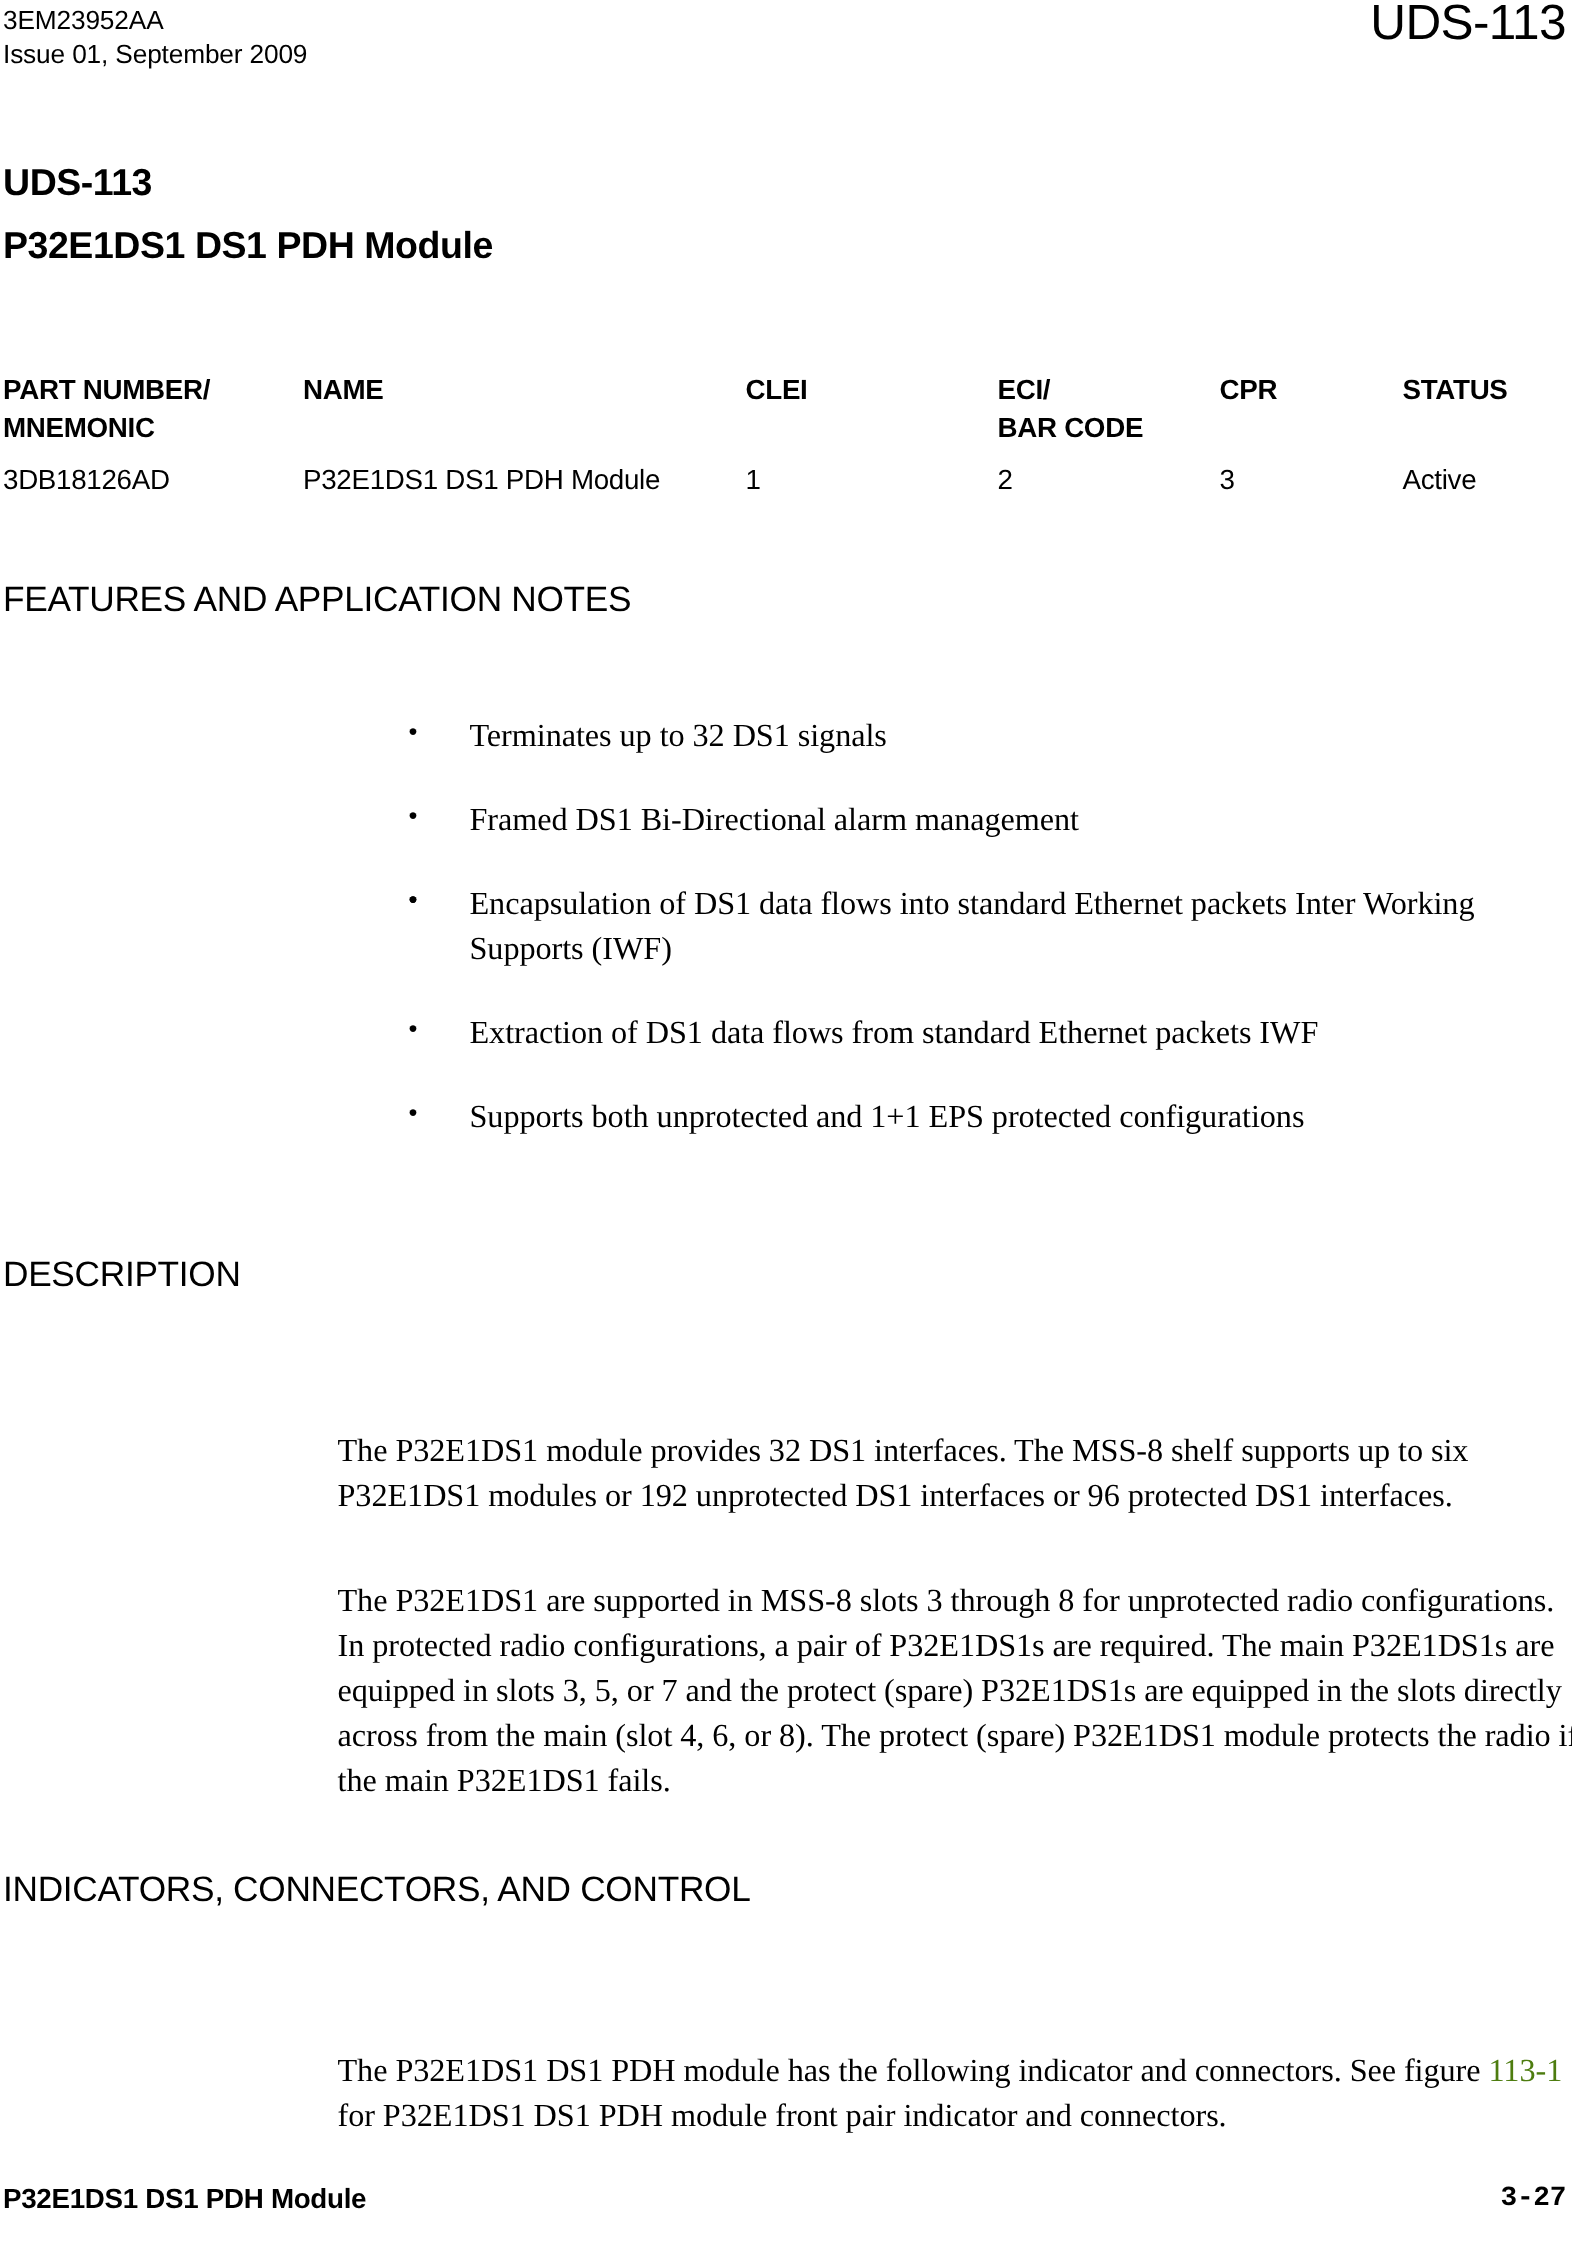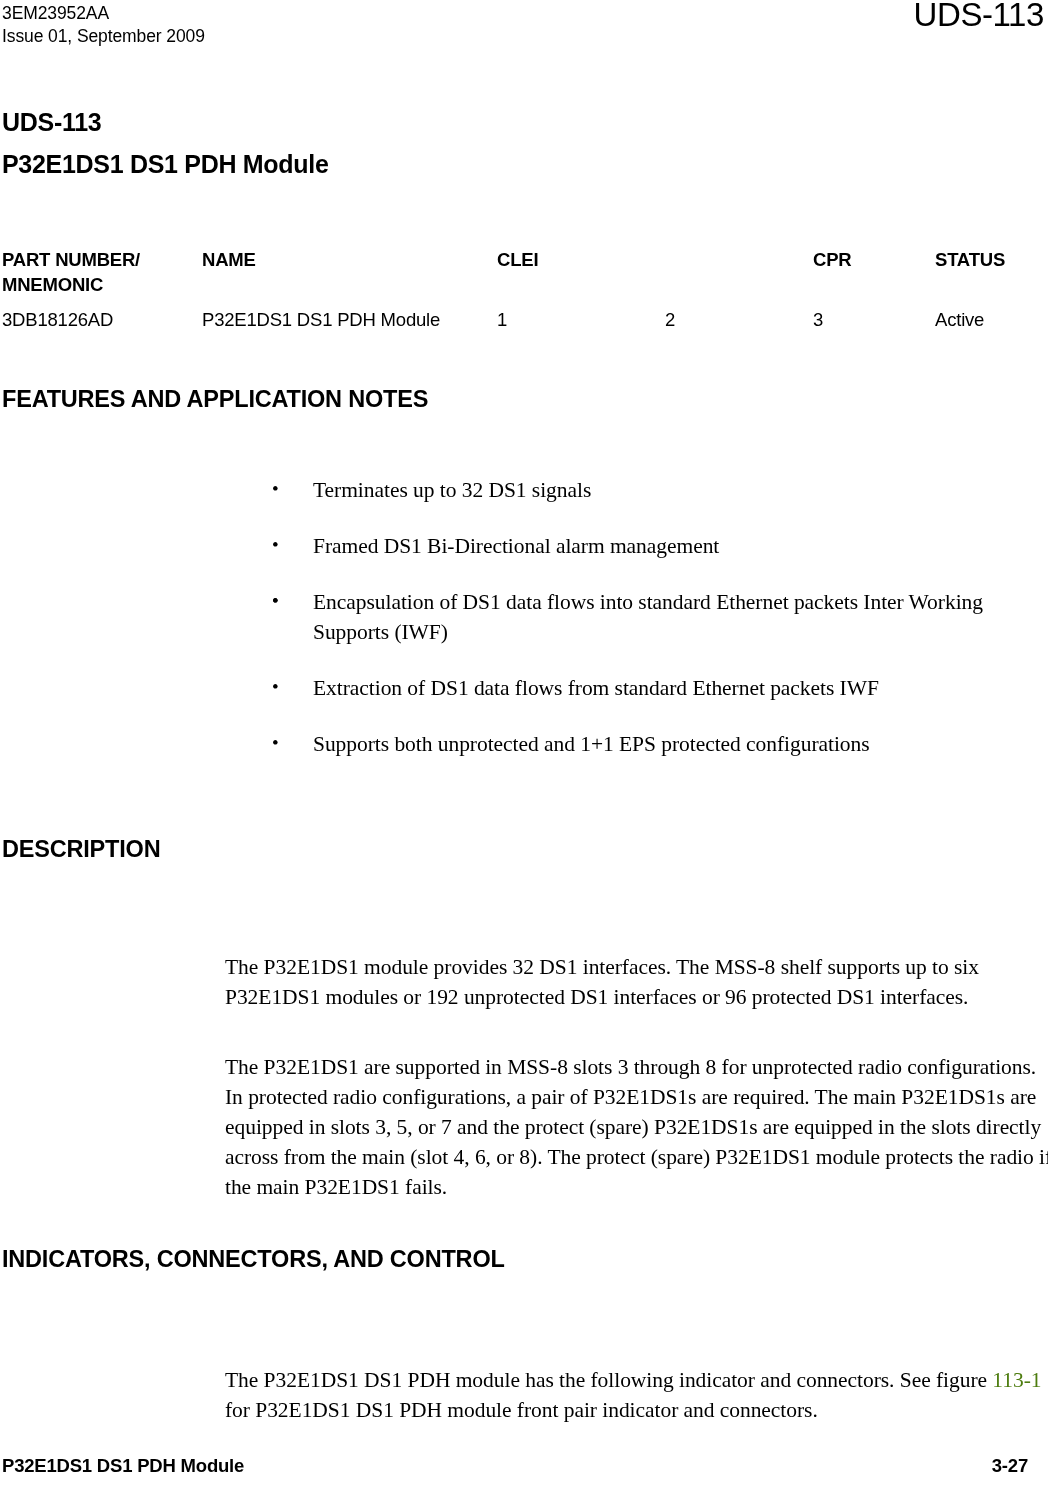--- a/index.html
+++ b/index.html
@@ -99,21 +99,21 @@
   .pt-c3 { left: 495px; width: 160px; }
   .pt-c4 { left: 663px; width: 145px; }
   .pt-c5 { left: 811px; width: 115px; }
   .pt-c6 { left: 933px; width: 115px; }
 
   
   .section-heading {
     position: absolute;
     left: 2px;
     font-size: 23.5px;
-    font-weight: bold;
+    font-weight: normal;
     letter-spacing: -0.2px;
     white-space: nowrap;
   }
   #heading-features { top: 386px; }
   #heading-description { top: 836px; }
   #heading-indicators { top: 1246px; }
 
   
   .bullet-list {
     position: absolute;
@@ -169,26 +169,27 @@
     position: absolute;
     left: 2px;
     top: 0;
     font-size: 18.5px;
     font-weight: bold;
     letter-spacing: -0.2px;
     white-space: nowrap;
   }
   .footer-right {
     position: absolute;
-    right: 20px;
+    right: 4px;
     top: 0;
     font-size: 18.5px;
     font-weight: bold;
     letter-spacing: -0.2px;
     white-space: nowrap;
+    font-family: Liberation Mono, monospace;
   }
 </style>
 </head>
 <body>
 
 <div class="page">
 
   <div class="runhead">
     <div class="runhead-left">
       <div>3EM23952AA</div>
@@ -200,20 +201,24 @@
   <div class="doc-title">UDS-113</div>
   <div class="doc-subtitle">P32E1DS1 DS1 PDH Module</div>
 
   <div class="part-table">
     <div class="pt-cell pt-head pt-c1">
       <div>PART NUMBER/</div>
       <div>MNEMONIC</div>
     </div>
     <div class="pt-cell pt-head pt-c2">NAME</div>
     <div class="pt-cell pt-head pt-c3">CLEI</div>
+    <div class="pt-cell pt-head pt-c4">
+      <div>ECI/</div>
+      <div>BAR CODE</div>
+    </div>
     <div class="pt-cell pt-head pt-c5">CPR</div>
     <div class="pt-cell pt-head pt-c6">STATUS</div>
 
     <div class="pt-cell pt-body pt-c1">3DB18126AD</div>
     <div class="pt-cell pt-body pt-c2">P32E1DS1 DS1 PDH Module</div>
     <div class="pt-cell pt-body pt-c3">1</div>
     <div class="pt-cell pt-body pt-c4">2</div>
     <div class="pt-cell pt-body pt-c5">3</div>
     <div class="pt-cell pt-body pt-c6">Active</div>
   </div>

